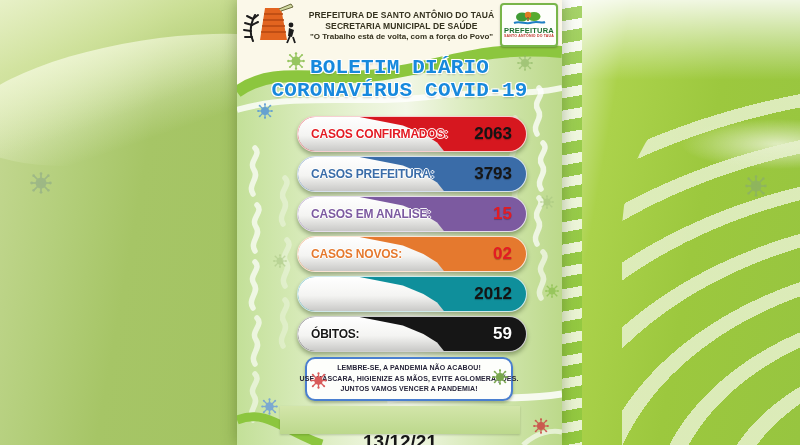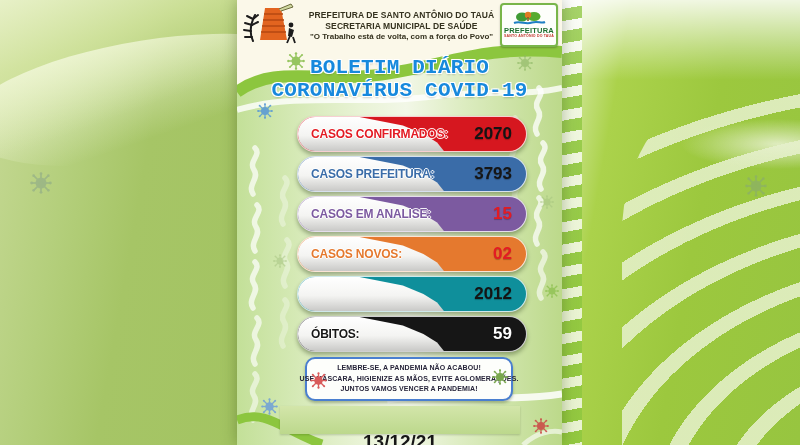--- a/index.html
+++ b/index.html
@@ -217,21 +217,21 @@
 
     <div class="title-block">
       <div class="title-line" style="color: rgb(23, 137, 221);">BOLETIM DIÁRIO</div>
       <div class="title-line" style="color: rgb(23, 137, 221);">CORONAVÍRUS COVID-19</div>
     </div>
 
     <div class="stats">
       <div class="stat-row" style="--bar: #d6171f; --label-c: #e31b23; --value-c: #141414;">
         <div class="stat-plate"></div>
         <span class="stat-label">CASOS CONFIRMADOS:</span>
-        <span class="stat-value">2070</span>
+        <span class="stat-value">2063</span>
       </div>
       <div class="stat-row" style="--bar: #3a6ca8; --label-c: #3a6ca8; --value-c: #161616;">
         <div class="stat-plate"></div>
         <span class="stat-label">CASOS PREFEITURA:</span>
         <span class="stat-value">3793</span>
       </div>
       <div class="stat-row" style="--bar: #7c5aa0; --label-c: #7c5aa0; --value-c: #e31b23;">
         <div class="stat-plate"></div>
         <span class="stat-label">CASOS EM ANALISE:</span>
         <span class="stat-value">15</span>

